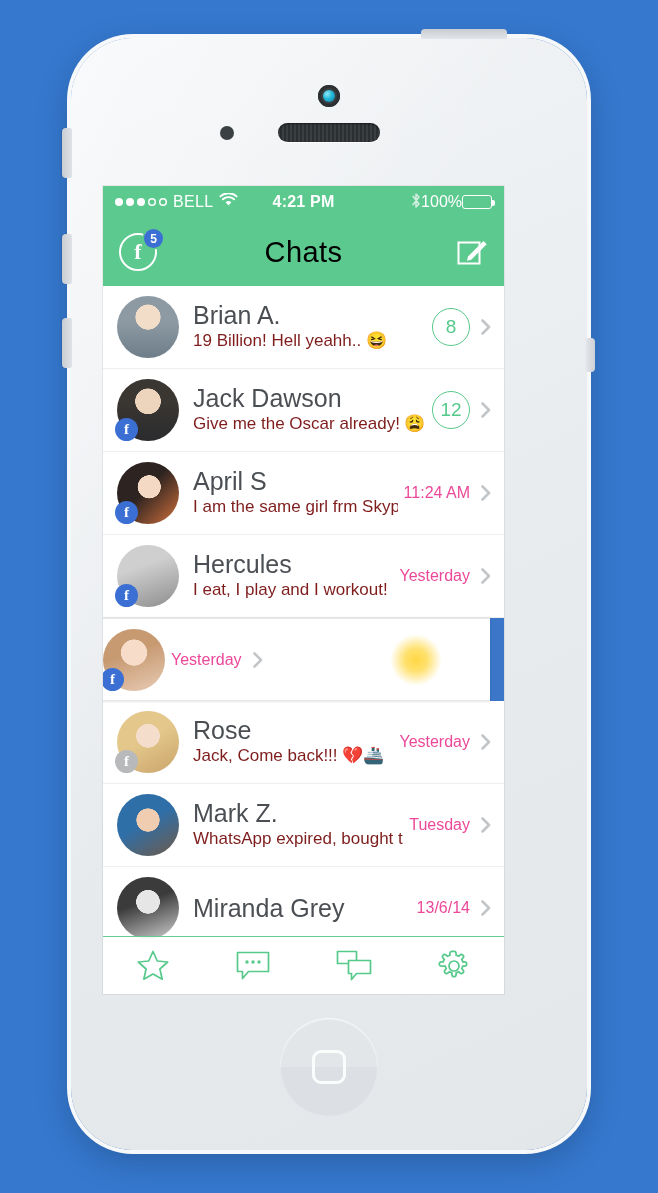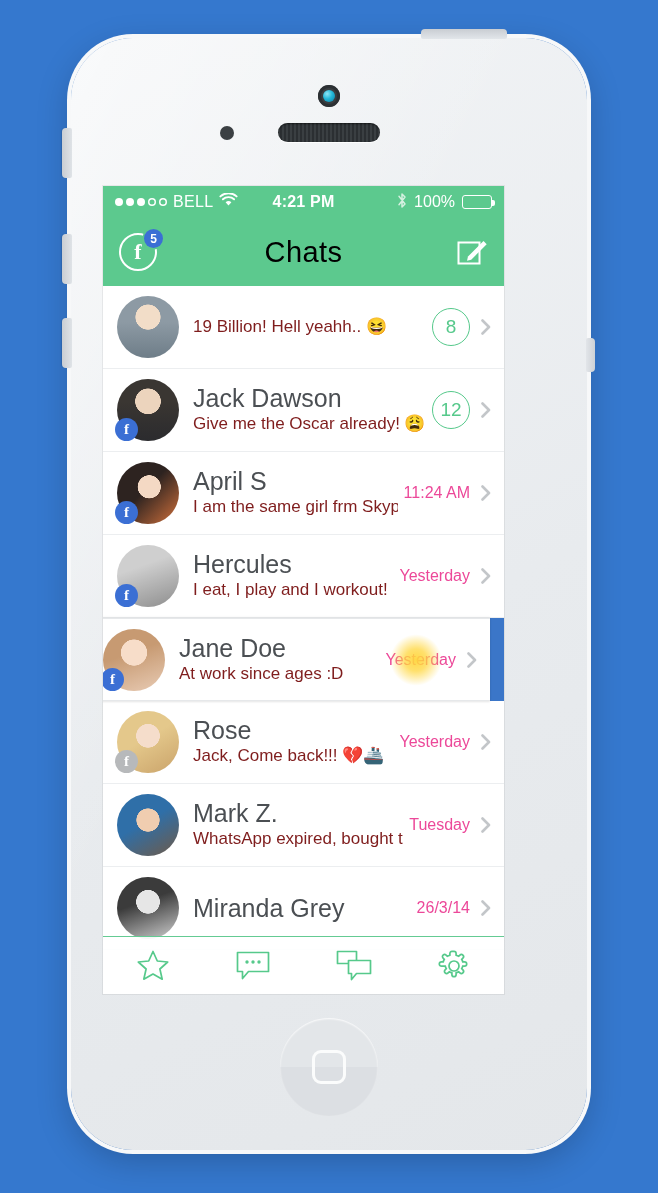--- a/index.html
+++ b/index.html
@@ -94,21 +94,21 @@
   }
   #sb-left{ display:flex; align-items:center; gap:6px; }
   .dots{ display:flex; gap:3px; align-items:center; }
   .dot{ width:8px; height:8px; border-radius:50%; background:#fff; }
   .dot.hollow{ background:transparent; box-shadow:inset 0 0 0 1.5px #fff; }
   #carrier{ font-size:16px; letter-spacing:.3px; }
   #sb-time{
     position:absolute; left:0; right:0; text-align:center;
     font-size:16px; font-weight:bold; letter-spacing:.2px;
   }
-  #sb-right{ margin-left:auto; display:flex; align-items:center; gap:7px; position:relative; z-index:2;}
+  #sb-right{ margin-left:auto; display:flex; align-items:center; gap:0; position:relative; z-index:2;}
   #battery-pct{ font-size:16px; }
   #battery{
     width:30px; height:14px; border:1.5px solid #fff; border-radius:3px;
     padding:1.5px; position:relative;
   }
   #battery::after{
     content:""; position:absolute; right:-4px; top:4px; width:3px; height:6px;
     background:#fff; border-radius:0 2px 2px 0;
   }
   #battery-fill{ height:100%; background:#fff; border-radius:1px; }
@@ -280,20 +280,21 @@
       </div>
     </div>
 
     <div id="chatlist">
         <div class="swipe-holder">
           <div class="row">
             <div class="avatar-wrap">
               <div class="avatar" style="background-image:radial-gradient(circle at 50% 34%, #f2ddc8 0 24%, rgba(0,0,0,0) 25%), linear-gradient(180deg,#8d9aa4 0 42%,#6e7d88 100%)"></div>
             </div>
             <div class="row-text">
+              <div class="row-name">Brian A.</div>
               <div class="row-msg"><span>19 Billion! Hell yeahh..</span> <span class="emoji">😆</span></div>
             </div>
             <div class="row-right">
               <span class="badge">8</span>
               <span class="chev">
                 <svg width="16" height="16" viewBox="0 0 16 16">
                   <path d="M4.5 1.5 11 8l-6.5 6.5" stroke="#c3c6c9" stroke-width="2.6" fill="none" stroke-linecap="round" stroke-linejoin="round"></path>
                 </svg>
               </span>
             </div>
@@ -361,24 +362,20 @@
         </div>
         <div class="swipe-holder">
           <div id="swipe-action">
             <span>Call</span>
           </div>
           <div class="row swiped">
             <div class="avatar-wrap">
               <div class="avatar" style="background-image:radial-gradient(circle at 50% 38%, #f7ddc9 0 26%, rgba(0,0,0,0) 27%), linear-gradient(160deg,#c79a72 0 40%,#e8cbb4 100%)"></div>
               <div class="fbdot">f</div>
             </div>
-            <div class="row-text">
-              <div class="row-name">Jane Doe</div>
-              <div class="row-msg"><span>At work since ages :D</span></div>
-            </div>
             <div class="row-right">
               <span class="row-time">Yesterday</span>
               <span class="chev">
                 <svg width="16" height="16" viewBox="0 0 16 16">
                   <path d="M4.5 1.5 11 8l-6.5 6.5" stroke="#c3c6c9" stroke-width="2.6" fill="none" stroke-linecap="round" stroke-linejoin="round"></path>
                 </svg>
               </span>
             </div>
           </div>
           <div id="tap-glow"></div>
@@ -424,21 +421,21 @@
         </div>
         <div class="swipe-holder">
           <div class="row">
             <div class="avatar-wrap">
               <div class="avatar" style="background-image:radial-gradient(circle at 50% 40%, #e6e6e6 0 24%, rgba(0,0,0,0) 25%), linear-gradient(160deg,#3b3b3b 0 40%,#cfcfcf 100%)"></div>
             </div>
             <div class="row-text">
               <div class="row-name">Miranda Grey</div>
             </div>
             <div class="row-right">
-              <span class="row-time">26/3/14</span>
+              <span class="row-time">13/6/14</span>
               <span class="chev">
                 <svg width="16" height="16" viewBox="0 0 16 16">
                   <path d="M4.5 1.5 11 8l-6.5 6.5" stroke="#c3c6c9" stroke-width="2.6" fill="none" stroke-linecap="round" stroke-linejoin="round"></path>
                 </svg>
               </span>
             </div>
           </div>
         </div>
       </div>
 

